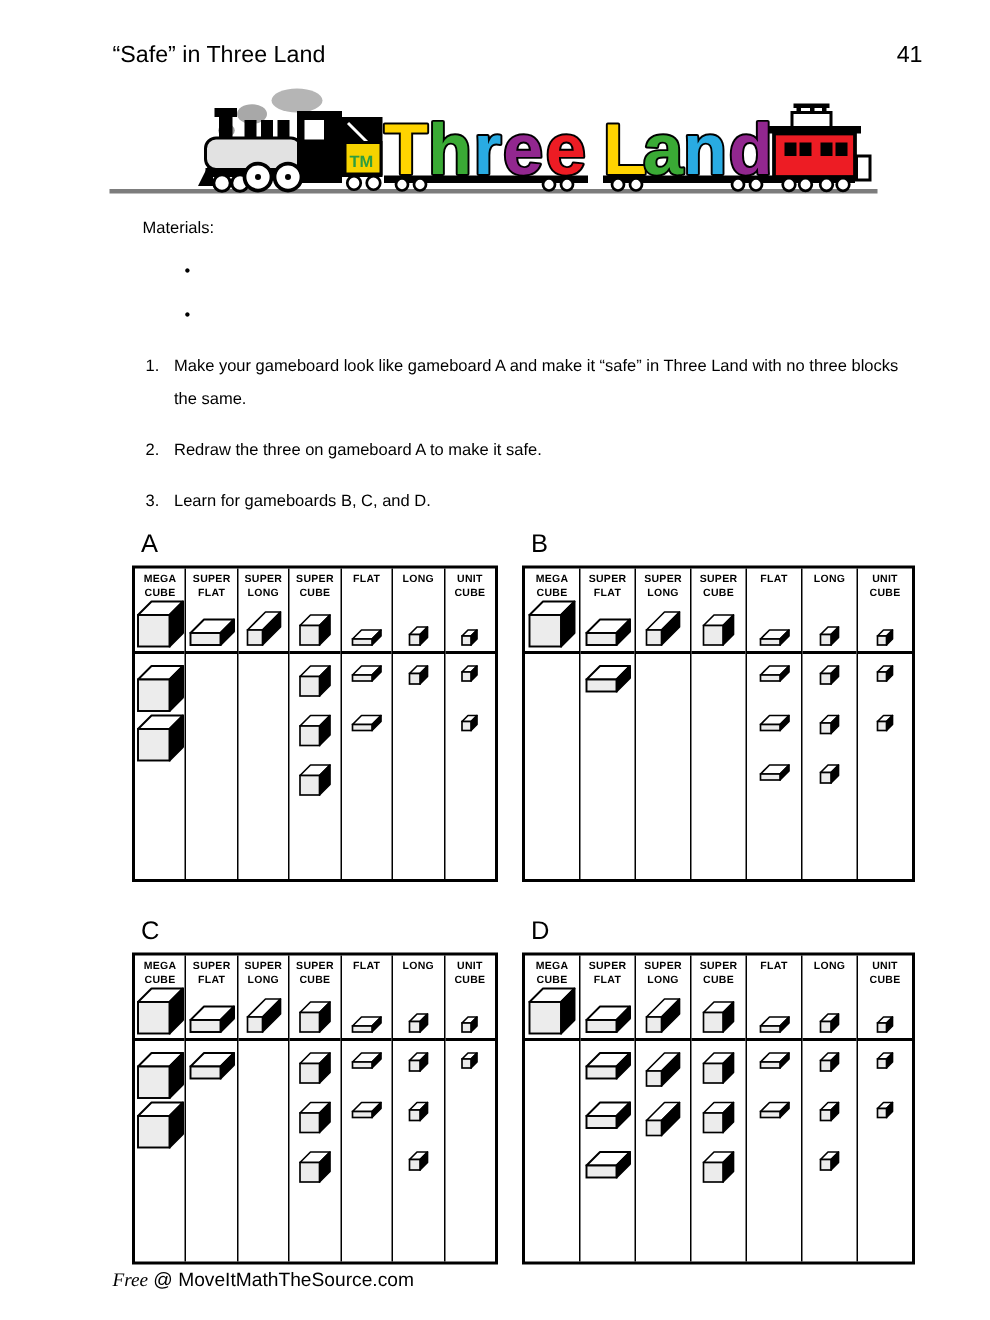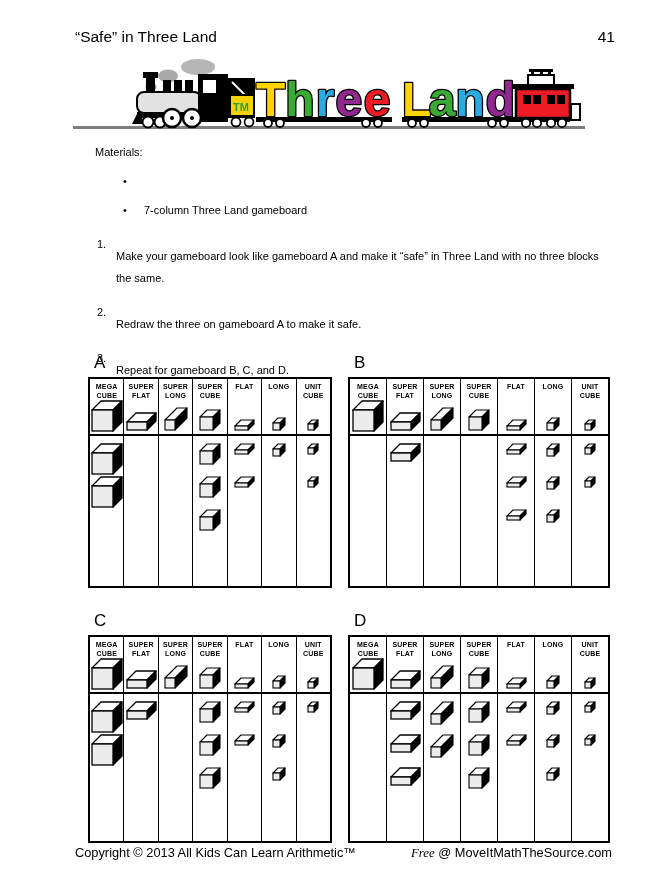--- a/index.html
+++ b/index.html
@@ -10,21 +10,21 @@
   .train-svg{position:absolute;top:0;left:0;width:660px;height:140px;}
   .logo-letter{font-family:"Liberation Sans",sans-serif;font-weight:bold;font-size:48px;stroke:#000;stroke-width:2.6px;paint-order:stroke;stroke-linejoin:round;}
   .tm-text{font-family:"Liberation Sans",sans-serif;font-weight:bold;font-size:11px;}
 
   .content{position:absolute;left:95px;top:142px;width:532px;font-size:11px;line-height:21px;}
   .materials-heading{margin-bottom:7px;}
   .bullet{display:flex;margin-left:28px;margin-top:8px;}
   .bullet .dot{width:21px;flex:none;}
   .instr{display:flex;margin-top:12px;margin-left:2px;line-height:22px;}
   .instr .num{width:19px;flex:none;}
-  .instr .txt{width:498px;margin-top:12px;}
+  .instr .txt{width:498px;}
 
   #boards{position:absolute;inset:0;}
   .board-label{position:absolute;font-size:17px;}
   .board{position:absolute;display:flex;box-sizing:border-box;border:2px solid #000;background:#fff;}
   .bcol{flex:1 1 0;display:flex;flex-direction:column;border-left:1.5px solid #000;min-width:0;}
   .bcol:first-child{border-left:none;}
   .bhead{height:57px;box-sizing:border-box;border-bottom:2.5px solid #000;display:flex;flex-direction:column;align-items:center;flex:none;}
   .blabel{font-size:7px;font-weight:bold;text-align:center;line-height:8.5px;padding-top:4px;letter-spacing:.2px;}
   .bicon{margin-top:auto;padding-bottom:3px;display:flex;justify-content:center;}
   .bbody{flex:1;display:flex;flex-direction:column;align-items:center;padding-top:7px;overflow:hidden;}
@@ -125,33 +125,32 @@
   </g>
 </svg>
 
 <div class="content">
   <div class="materials-heading">Materials:</div>
   <div class="bullet">
     <span class="dot">•</span>
   </div>
   <div class="bullet">
     <span class="dot">•</span>
-    <span>7-column Three Land gameboard</span>
   </div>
   <div class="instr">
     <span class="num">1.</span>
     <span class="txt">Make your gameboard look like gameboard A and make it “safe” in Three Land with no three blocks the same.</span>
   </div>
   <div class="instr">
     <span class="num">2.</span>
     <span class="txt">Redraw the three on gameboard A to make it safe.</span>
   </div>
   <div class="instr">
     <span class="num">3.</span>
-    <span class="txt">Repeat for gameboard B, C, and D.</span>
+    <span class="txt">Learn for gameboards B, C, and D.</span>
   </div>
 </div>
 
 <div id="boards">
     <div class="board-label" style="left: 94px; top: 353px;">A</div>
     <div class="board" style="left: 88px; top: 377px; width: 244px; height: 211px;">
       <div class="bcol">
         <div class="bhead">
           <div class="blabel">
             <div>MEGA</div>
@@ -940,15 +939,14 @@
               <polygon points="7,5 11,1 11,7 7,11" fill="#000" stroke="#000" stroke-width="1.1" stroke-linejoin="round"></polygon>
               <rect x="1" y="5" width="6" height="6" fill="#ececec" stroke="#000" stroke-width="1.1"></rect>
             </svg>
           </div>
         </div>
       </div>
     </div>
   </div>
 
 <div class="footer">
-  <span>Copyright © 2013 All Kids Can Learn Arithmetic™</span>
   <span><span class="free">Free</span><span> @ MoveItMathTheSource.com</span></span>
 </div>
 
 </body></html>

